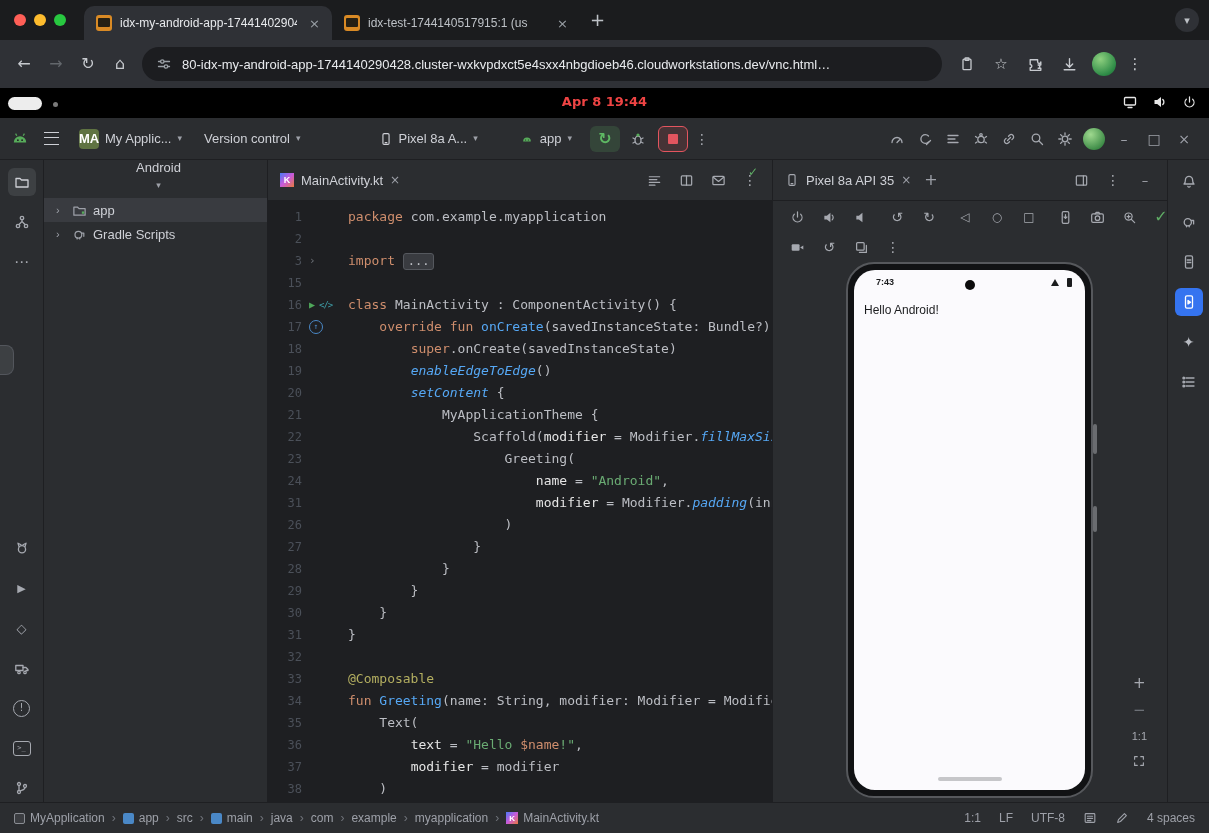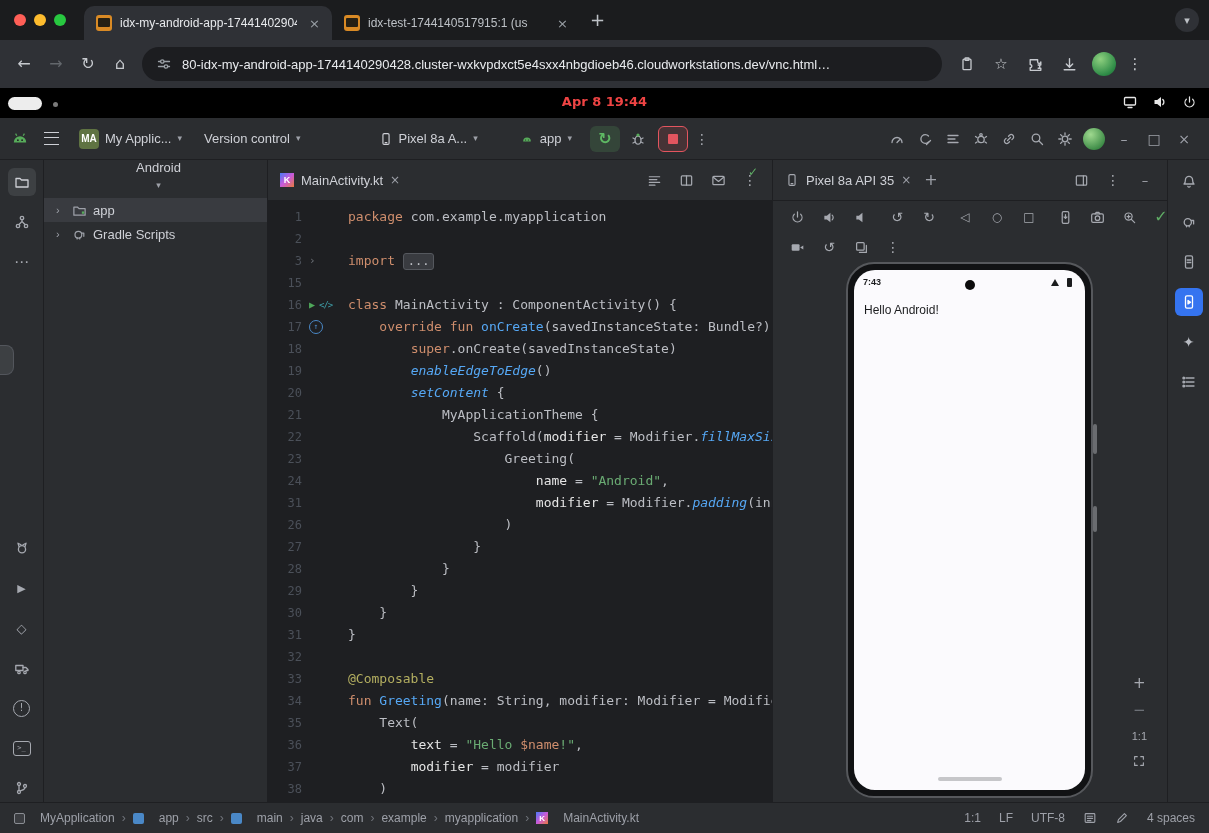--- a/index.html
+++ b/index.html
@@ -41,21 +41,21 @@
   .vnc-dot{position:absolute;left:53px;top:14px;width:5px;height:5px;background:#7a7a7a;border-radius:50%;}
   .vnc-clock{position:absolute;left:0;right:0;top:6px;text-align:center;color:#ef4444;font-size:13px;font-weight:bold;font-family:"DejaVu Sans",sans-serif;}
   .vnc-right{position:absolute;right:12px;top:6px;display:flex;gap:14px;align-items:center;color:#e8e8e8;}
 
   
   .astoolbar{position:absolute;left:0;top:118px;width:100%;height:42px;background:#2b2d30;border-bottom:1px solid #1e1f22;
              display:flex;align-items:center;padding:0 10px;box-sizing:border-box;font-size:13px;}
   .hamb{width:15px;height:11px;border-top:1.7px solid #ced0d6;border-bottom:1.7px solid #ced0d6;position:relative;margin:0 12px 0 14px;}
   .hamb:after{content:"";position:absolute;left:0;right:0;top:3.6px;border-top:1.7px solid #ced0d6;}
   .widget{display:flex;align-items:center;gap:6px;padding:0 8px;height:30px;border-radius:6px;color:#ced0d6;flex:none;}
-  .badge-ma{width:20px;height:20px;border-radius:4px;background:#5f7342;color:#fff;font-size:10px;font-weight:bold;
+  .badge-ma{width:20px;height:20px;border-radius:4px;background:#5f7342;color:#fff;font-size:13px;font-weight:bold;
             display:flex;align-items:center;justify-content:center;}
   .chev{font-size:9px;color:#9da0a8;}
   .runbox{width:30px;height:26px;border-radius:6px;background:rgba(94,184,99,.18);display:flex;align-items:center;justify-content:center;
           color:#5eb863;font-size:16px;font-weight:bold;margin-left:10px;flex:none;}
   .stopbox{width:30px;height:26px;border-radius:6px;border:1px solid #e4555f;background:rgba(228,85,95,.15);
            display:flex;align-items:center;justify-content:center;margin-left:6px;flex:none;box-sizing:border-box;}
   .stopbox i{width:10px;height:10px;background:#e4555f;border-radius:1px;}
   .ib{width:28px;height:28px;display:flex;align-items:center;justify-content:center;color:#a6a9b0;flex:none;}
   .winctl{font-size:14px;color:#9da0a8;width:30px;text-align:center;}
   .avatar-as{width:22px;height:22px;border-radius:50%;background:radial-gradient(circle at 35% 30%,#9fd98f,#3c8a46 75%);margin:0 4px;flex:none;}
@@ -110,38 +110,38 @@
   .dv-tools{display:flex;align-items:center;padding:2px 10px 0 10px;gap:4px;color:#a6a9b0;}
   .dv-tools .sp{width:8px;}
   .dv-right{margin-left:auto;display:flex;gap:4px;align-items:center;}
   .green{color:#5fad65;}
 
   .phone{position:absolute;left:73px;top:102px;width:247px;height:536px;background:#111214;border:2px solid #56585c;
          border-radius:28px;box-sizing:border-box;}
   .pbtn{position:absolute;right:-6px;width:4px;background:#6a6c70;border-radius:2px;}
   .screen{position:absolute;left:6px;right:6px;top:6px;bottom:6px;background:#fbfafd;border-radius:21px;overflow:hidden;}
   .p-status{position:absolute;left:0;right:0;top:0;height:22px;}
-  .p-time{position:absolute;left:9px;top:7px;font-size:9px;font-weight:bold;color:#1b1c1e;text-align:center;}
+  .p-time{position:absolute;left:22px;top:7px;font-size:9px;font-weight:bold;color:#1b1c1e;text-align:center;}
   .p-cam{position:absolute;left:50%;top:10px;margin-left:-5px;width:10px;height:10px;background:#0c0c0c;border-radius:50%;}
   .p-wifi{position:absolute;right:26px;top:9px;width:0;height:0;border-left:4px solid transparent;border-right:4px solid transparent;border-bottom:7px solid #1b1c1e;}
   .p-batt{position:absolute;right:13px;top:8px;width:5px;height:9px;background:#1b1c1e;border-radius:1px;}
   .p-hello{position:absolute;left:10px;top:33px;font-size:12px;color:#1b1c1e;}
   .p-gesture{position:absolute;bottom:9px;left:50%;transform:translateX(-50%);width:64px;height:4px;background:#c6c6c9;border-radius:2px;}
   .zoomers{position:absolute;right:20px;top:516px;display:flex;flex-direction:column;align-items:center;gap:12px;color:#a6a9b0;}
   .zoomers .dim{color:#6f737a;}
   .z11{font-size:11px;}
 
   .rstripe{position:absolute;left:1167px;top:160px;width:42px;height:642px;background:#2b2d30;border-left:1px solid #1e1f22;box-sizing:border-box;
            display:flex;flex-direction:column;align-items:center;gap:12px;padding-top:8px;}
 
   
   .statusbar{position:absolute;left:0;top:802px;width:100%;height:31px;background:#2b2d30;border-top:1px solid #1e1f22;
              display:flex;align-items:center;padding:0 14px;box-sizing:border-box;font-size:12px;color:#9da0a8;}
   #breadcrumbs{display:flex;align-items:center;gap:7px;}
-  .crumb{display:flex;align-items:center;gap:15px;}
+  .crumb{display:flex;align-items:center;gap:5px;}
   .bc-sep{color:#6f737a;font-size:12px;}
   .bc-module{width:11px;height:11px;background:#3b3d41;border:1px solid #8a8d93;border-radius:2px;box-sizing:border-box;}
   .bc-blue{width:11px;height:11px;background:#4a88c7;border-radius:2px;}
   .bc-kotlin{width:12px;height:12px;background:linear-gradient(135deg,#4a79f7 0%,#c95ad9 50%,#e8793e 100%);
              color:#fff;font-size:8px;font-weight:bold;display:flex;align-items:center;justify-content:center;}
   .sb-right{margin-left:auto;display:flex;align-items:center;gap:18px;}
 </style>
 </head>
 <body>
 

